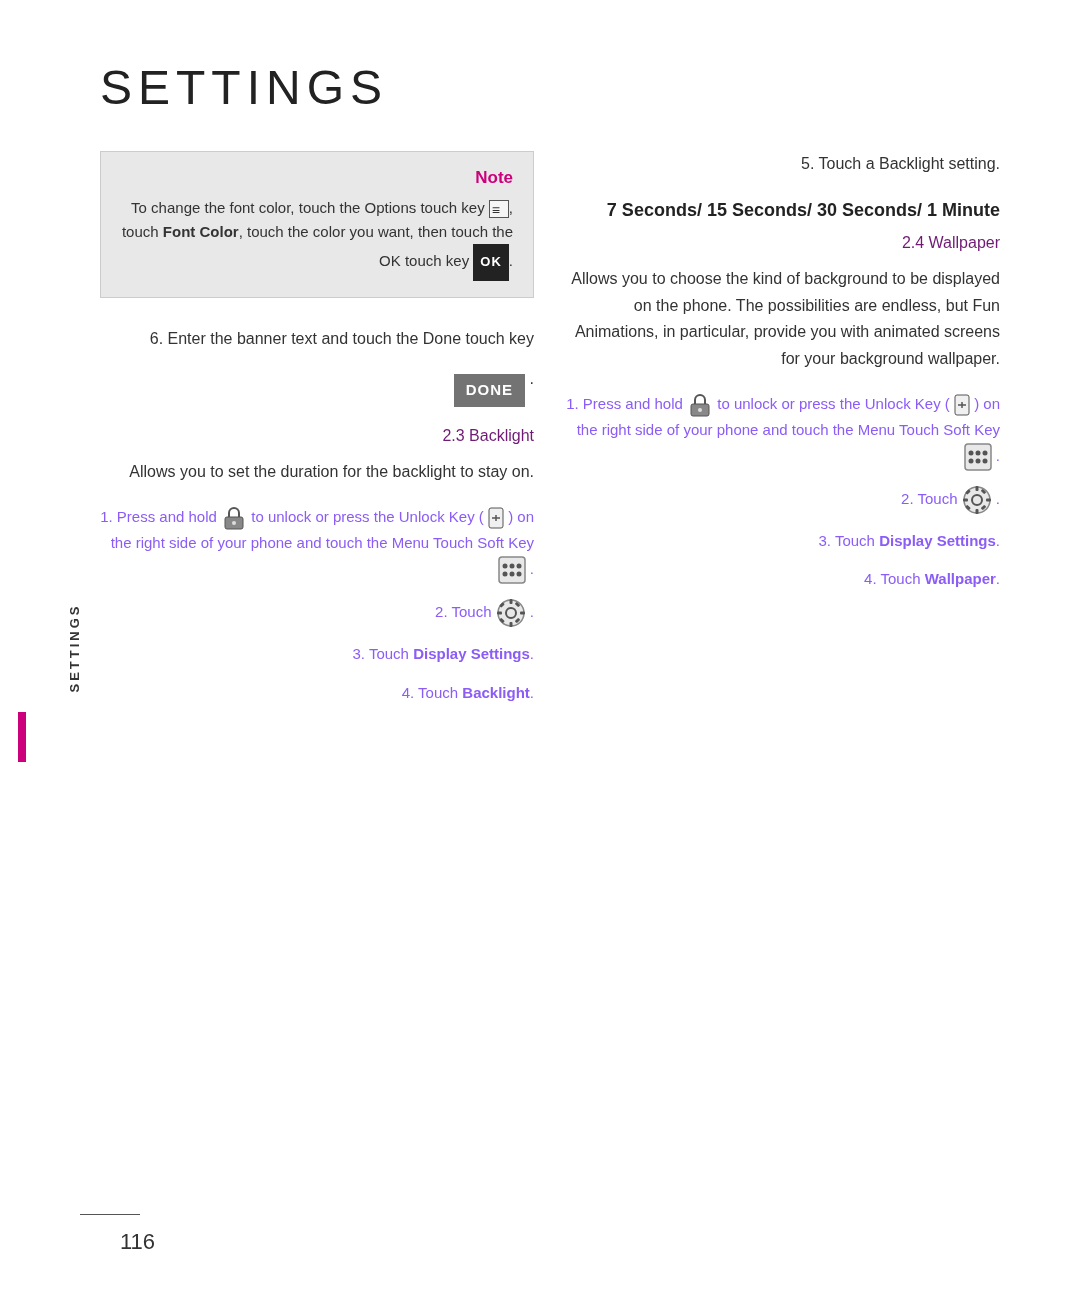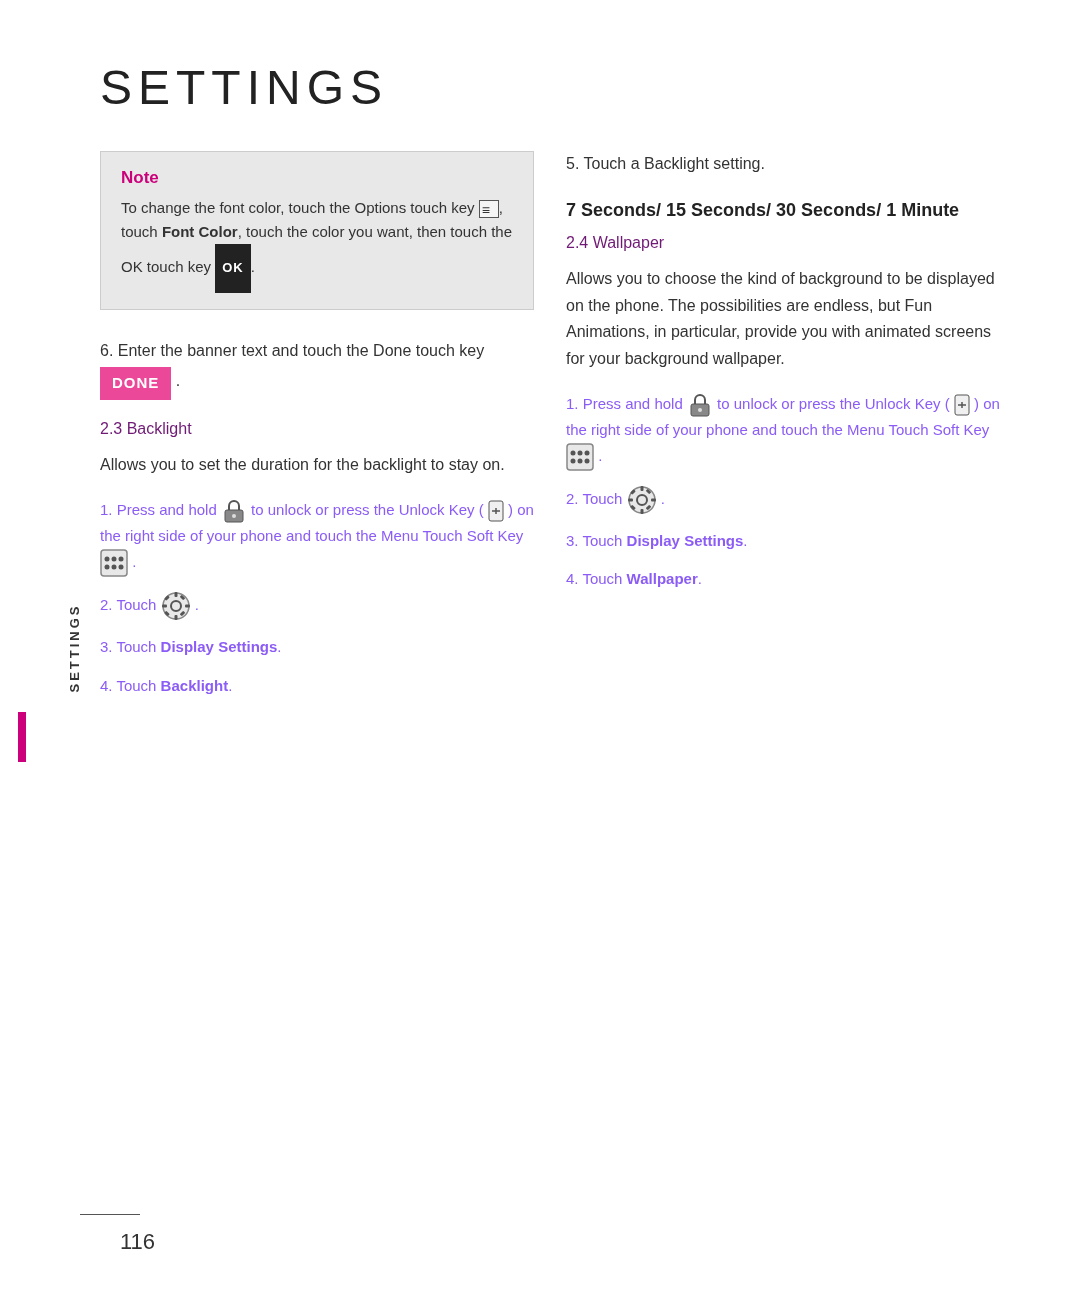--- a/index.html
+++ b/index.html
@@ -50,20 +50,21 @@
       letter-spacing: 6px;
       color: #222;
       margin-bottom: 36px;
       text-transform: uppercase;
     }
 
     
     .two-col {
       display: flex;
       gap: 32px;
+      text-align: right;
     }
 
     .col-left {
       flex: 1;
     }
 
     .col-right {
       flex: 1;
     }
 
@@ -110,35 +111,35 @@
       top: -2px;
       font-size: 14px;
     }
 
     .ok-btn {
       display: inline-block;
       background: #222;
       color: #fff;
       font-size: 13px;
       font-weight: bold;
-      padding: 14px 7px;
+      padding: 8px 7px;
       vertical-align: middle;
       letter-spacing: 1px;
     }
 
     .done-btn {
       display: inline-block;
-      background: #ec4899;
+      background: #737373;
       color: #fff;
       font-size: 15px;
       font-weight: bold;
       padding: 4px 12px;
       vertical-align: middle;
       letter-spacing: 1px;
-      margin-top: 3px;
+      margin-top: 22px;
     }
 
     
     .section-heading {
       font-size: 16px;
       color: #701a75;
       font-weight: normal;
       margin-bottom: 14px;
       margin-top: 10px;
     }

